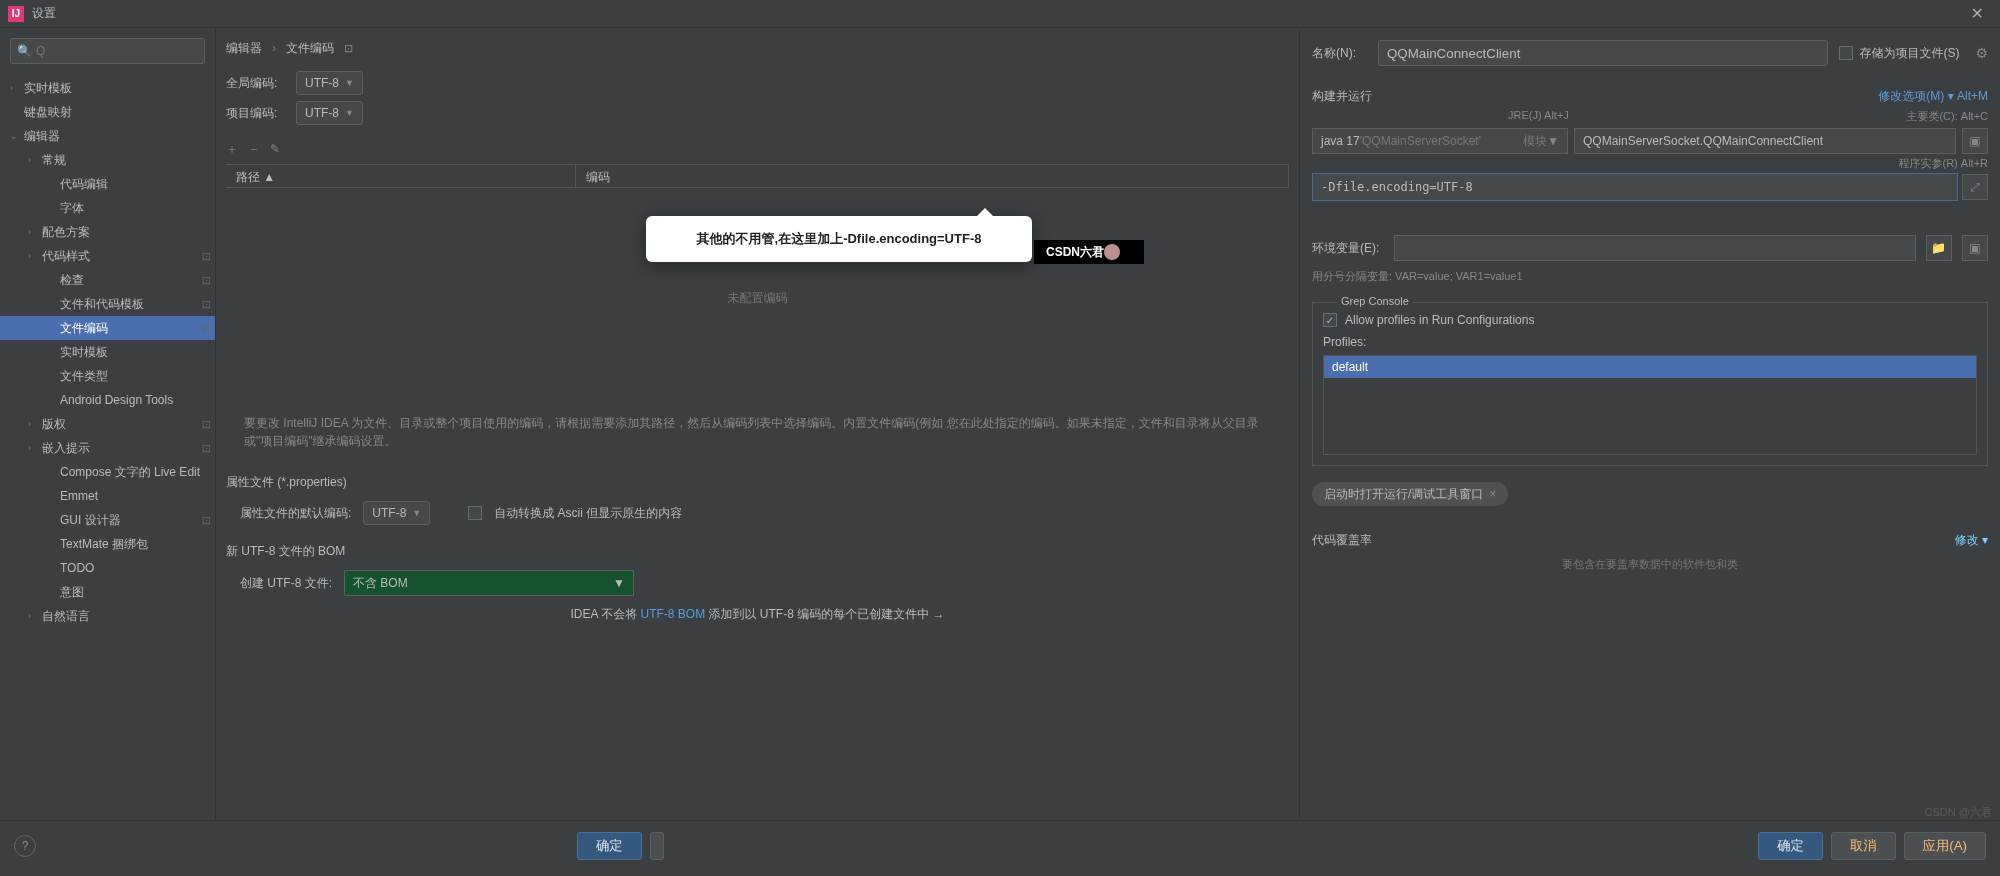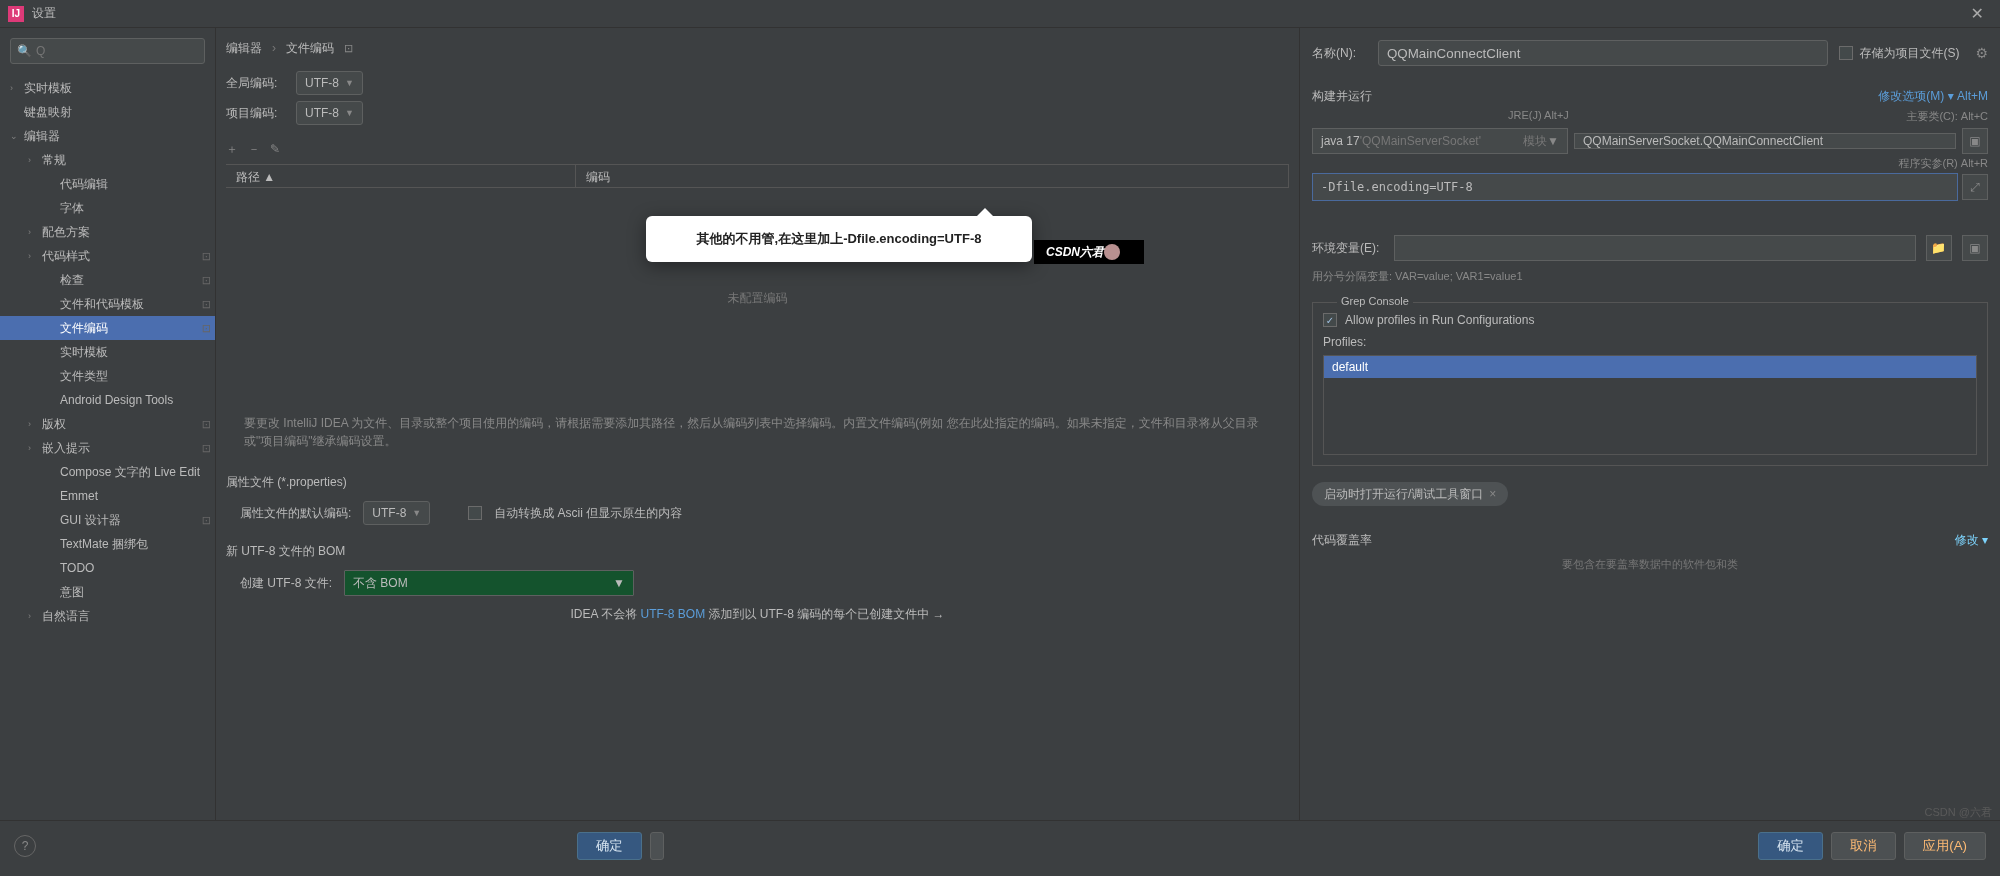--- a/index.html
+++ b/index.html
@@ -46,21 +46,21 @@
 .field-row .flabel { width: 56px; }
 .text-input { background: #45494a; border: 1px solid #5e6060; border-radius: 3px; height: 26px; color: #bbb; padding: 0 8px; outline: none; }
 .text-input.w450 { width: 450px; }
 .chk-lbl { display: flex; align-items: center; gap: 6px; margin-left: auto; }
 .gear-ico { color: #888; font-size: 14px; margin-left: 6px; }
 .rsec-hdr { margin: 18px 0 4px; color: #bbb; display: flex; align-items: center; }
 .hints-row { display: flex; gap: 8px; font-size: 11px; color: #888; justify-content: flex-end; margin-bottom: 4px; }
 .jre-row { display: flex; gap: 6px; align-items: center; margin-bottom: 2px; }
 .jre-sel { background: #45494a; border: 1px solid #5e6060; height: 26px; display: flex; align-items: center; padding: 0 8px; width: 256px; font-family: "Consolas", monospace; font-size: 12px; }
 .jre-sel .dim { color: #777; }
-.main-class { background: #45494a; border: 1px solid #5e6060; height: 16px; flex: 1; display: flex; align-items: center; padding: 0 8px; font-family: "Consolas", monospace; font-size: 12px; }
+.main-class { background: #45494a; border: 1px solid #5e6060; height: 26px; flex: 1; display: flex; align-items: center; padding: 0 8px; font-family: "Consolas", monospace; font-size: 12px; }
 .sq-btn { width: 26px; height: 26px; background: #45494a; border: 1px solid #5e6060; display: flex; align-items: center; justify-content: center; color: #888; cursor: pointer; }
 .hint-right { text-align: right; font-size: 11px; color: #888; margin-bottom: 2px; }
 .vmopts-row { display: flex; gap: 4px; align-items: center; }
 .vmopts-input { flex: 1; background: #45494a; border: 1px solid #4a6a9d; height: 28px; padding: 0 8px; color: #bbb; font-family: "Consolas", monospace; font-size: 12px; outline: none; }
 .env-row { display: flex; align-items: center; gap: 10px; margin-top: 34px; }
 .env-row .flabel { width: 72px; }
 .env-input { flex: 1; background: #45494a; border: 1px solid #5e6060; height: 26px; }
 .env-hint { text-align: left; color: #888; font-size: 11px; margin: 8px 0 12px; }
 .fieldset { border: 1px solid #555; margin: 6px 0; position: relative; padding: 10px; }
 .fieldset .legend { position: absolute; top: -8px; left: 24px; background: #3c3f41; padding: 0 4px; font-size: 11px; }
@@ -72,21 +72,21 @@
 .cov-row { display: flex; align-items: center; margin-top: 16px; }
 .cov-row .mod { margin-left: auto; color: #7dd3fc; font-size: 12px; cursor: pointer; }
 .footer-row { display: flex; align-items: center; height: 50px; border-top: 1px solid #323232; padding: 0 14px; gap: 8px; }
 .footer-row .help { width: 22px; height: 22px; border: 1px solid #666; border-radius: 50%; display: flex; align-items: center; justify-content: center; color: #888; }
 .btn { height: 28px; padding: 0 18px; border: 1px solid #5e6060; background: #4c5052; color: #fdba74; border-radius: 3px; cursor: pointer; display: inline-flex; align-items: center; }
 .btn.primary { background: #365880; border-color: #4a708b; color: #d6e4f0; }
 .footer-row .grp1 { display: flex; gap: 8px; margin-left: 533px; }
 .footer-row .grp2 { display: flex; gap: 8px; margin-left: auto; }
 .callout { position: absolute; left: 646px; top: 216px; width: 386px; background: #fff; color: #222; border-radius: 6px; padding: 14px 16px; font-size: 13px; font-weight: 700; text-align: center; box-shadow: 0 4px 18px rgba(0,0,0,.4); }
 .callout::after { content: ""; position: absolute; top: -8px; left: 330px; border-left: 9px solid transparent; border-right: 9px solid transparent; border-bottom: 9px solid #fff; }
-.watermark { position: absolute; left: 1034px; top: 240px; background: #000; color: #fff; font-weight: bold; padding: 4px 24px 4px 12px; display: flex; align-items: center; height: 24px; font-style: italic; }
+.watermark { position: absolute; left: 1034px; top: 240px; background: #000; color: #fff; font-weight: bold; padding: 4px 24px 4px 12px; display: flex; align-items: center; height: 24px; }
 .watermark .av { width: 16px; height: 16px; border-radius: 50%; background: #b89090; }
 .bottom-wm { position: absolute; right: 8px; bottom: 56px; color: #5a5a5a; font-size: 11px; }
 
 ::-webkit-scrollbar { width: 10px; height: 10px; }
 ::-webkit-scrollbar-thumb { background: #555; border-radius: 5px; }
 </style>
 </head>
 <body>
 
 <div class="title-bar">

